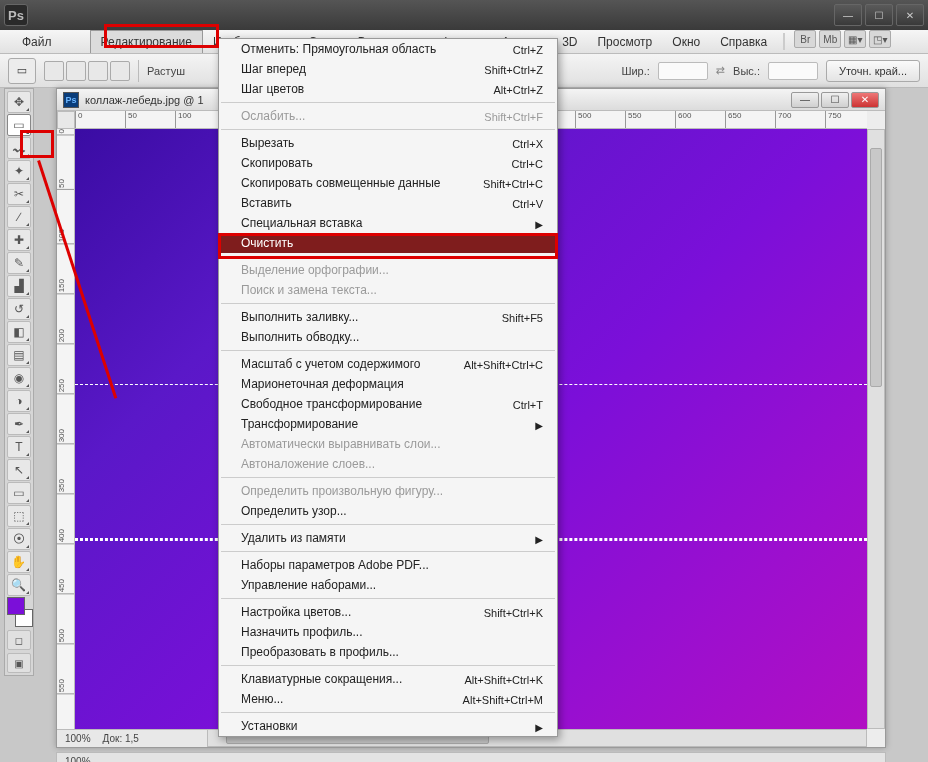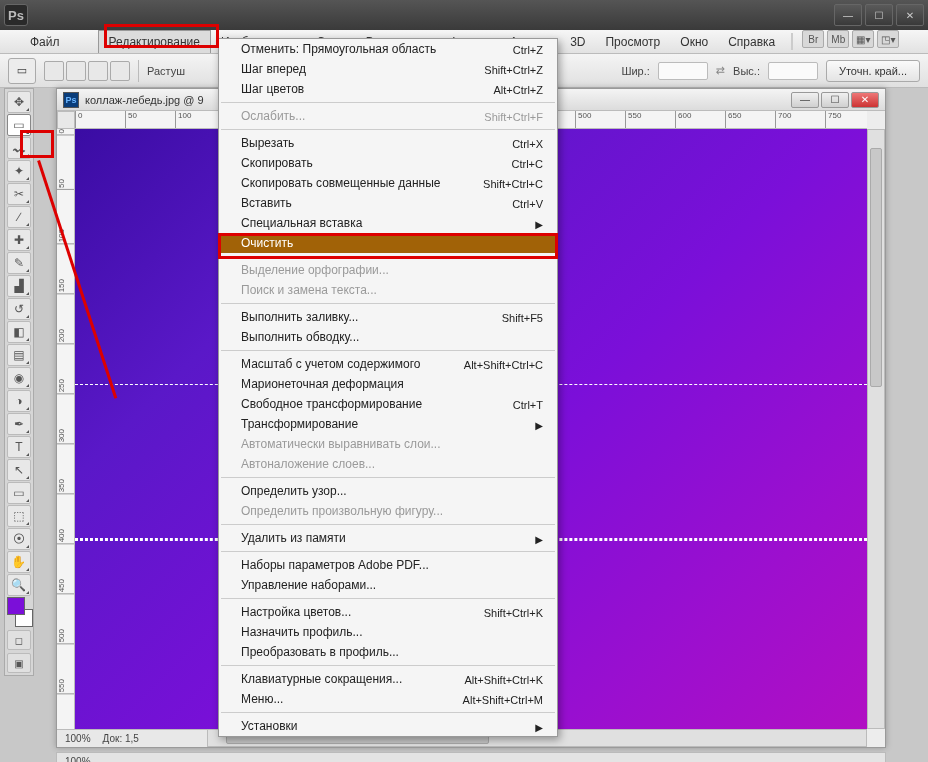--- a/index.html
+++ b/index.html
@@ -3,21 +3,21 @@
 <meta charset="utf-8">
 <style>
   * { box-sizing: border-box; margin: 0; padding: 0; font-family: Tahoma, Arial, sans-serif; }
   body { width: 928px; height: 762px; background: #f0f0f0; overflow: hidden; position: relative; }
 
   .app-bar { height: 30px; background: linear-gradient(#555,#3a3a3a); display: flex; align-items: center; padding: 0 4px; gap: 3px; color: #ddd; font-size: 12px; }
   .ps-logo { width: 24px; height: 22px; background: #2a2a2a; border: 1px solid #666; border-radius: 3px; color: #bbb; font-size: 13px; font-weight: bold; display:flex; align-items:center; justify-content:center; }
   .app-bar .spacer { flex: 1; }
   .app-btn { width: 28px; height: 22px; background: linear-gradient(#5a5a5a,#3a3a3a); border: 1px solid #666; border-radius: 2px; display:flex; align-items:center; justify-content:center; color:#ccc; font-size:10px; }
 
-  .menubar { height: 24px; background: linear-gradient(#f6f6f6,#e2e2e2); border-bottom: 1px solid #bbb; display: flex; align-items: stretch; padding: 0 20px; font-size: 12px; color:#333;text-align:center; }
+  .menubar { height: 24px; background: linear-gradient(#f6f6f6,#e2e2e2); border-bottom: 1px solid #bbb; display: flex; align-items: stretch; padding: 0 12px; font-size: 12px; color:#333;text-align:center; }
   .menubar .menu-item { padding: 0 10px; display:flex; align-items:center; cursor: default; }
   .menubar .menu-item.active { background: #dcdcdc; border: 1px solid #999; border-bottom: none; margin-left: 28px; }
   .menubar .sep { width: 2px; background: #ccc; margin: 3px 6px; }
   .menu-icon { width: 22px; height: 18px; background:#d8d8d8; border:1px solid #aaa; border-radius:2px; margin-left:3px; display:flex; align-items:center; justify-content:center; font-size:10px; color:#555; }
 
   .optionsbar { height: 34px; background: linear-gradient(#f4f4f4,#e0e0e0); border-bottom: 1px solid #bbb; display: flex; align-items: center; padding: 0 8px; font-size: 11px; color:#444; gap: 8px; }
   .opt-icon { width: 28px; height: 26px; background:#ececec; border:1px solid #aaa; border-radius:3px; display:flex; align-items:center; justify-content:center; }
   .opt-group { display:flex; gap:2px; }
   .opt-group .sq { width:20px; height:20px; background:#e8e8e8; border:1px solid #aaa; border-radius:2px; }
   .opt-sep { width:1px; height:22px; background:#bbb; }
@@ -64,21 +64,21 @@
   .scroll-v { position:absolute; right:0; top:40px; bottom:18px; width:18px; background:#e0e0e0; border:1px solid #bbb; }
   .scroll-v .thumb { position:absolute; top:18px; left:2px; width:12px; height:40%; background:#c8c8c8; border:1px solid #aaa; border-radius:2px; }
 
   
   .bottombar { position:absolute; left:56px; bottom:40px; width:830px; height:18px; background:#e4e4e4; border:1px solid #bbb; display:flex; align-items:center; font-size:10px; color:#444; gap:14px; padding:0 8px; }
 
   
   .dropdown { position:absolute; left:218px; top:38px; width:340px; background:#f5f5f5; border:1px solid #999; box-shadow:2px 3px 8px rgba(0,0,0,.35); font-size:12px; color:#222; z-index:50; }
   .dd-item { display:flex; align-items:flex-end; padding:3px 14px 3px 22px; white-space:nowrap; cursor:default; }
   .dd-item.disabled { color:#9a9a9a; }
-  .dd-item.hl { background:#a16207; color:#fff; }
+  .dd-item.hl { background:#7f1d1d; color:#fff; }
   .dd-item .shortcut { margin-left:auto; font-size:11px; }
   .dd-item .sub { margin-left:auto; font-size:10px; }
   .dd-hr { height:1px; background:#ccc; margin:3px 2px; }
 
   
   .anno-box { position:absolute; border:3px solid #d00; pointer-events:none; z-index:100; }
   .anno-line { position:absolute; background:#d00; height:3px; transform-origin:0 0; z-index:99; }
 </style>
 </head>
 <body>
@@ -158,21 +158,21 @@
         <div class="swatch-bg"></div>
         <div class="swatch-fg"></div>
       </div>
       <div class="extra-tool">◻</div>
       <div class="extra-tool">▣</div>
     </div>
 
   <div class="docwin">
     <div class="docwin-title">
       <div class="doc-icon">Ps</div>
-      <span>коллаж-лебедь.jpg @ 9</span>
+      <span>коллаж-лебедь.jpg @ 1</span>
       <div class="winbtns">
         <div class="winbtn">—</div>
         <div class="winbtn">☐</div>
         <div class="winbtn close">✕</div>
       </div>
     </div>
     <div class="ruler-corner"></div>
     <div class="ruler-h">
         <div class="ticks" id="hticks">
           <div class="tick" style="left: 0px;">0</div>
@@ -301,25 +301,25 @@
       <span>Трансформирование</span>
       <span class="sub">▶</span>
     </div>
     <div class="dd-item disabled">
       <span>Автоматически выравнивать слои...</span>
     </div>
     <div class="dd-item disabled">
       <span>Автоналожение слоев...</span>
     </div>
     <div class="dd-hr"></div>
+    <div class="dd-item disabled">
+      <span>Определить произвольную фигуру...</span>
+    </div>
     <div class="dd-item">
       <span>Определить узор...</span>
-    </div>
-    <div class="dd-item disabled">
-      <span>Определить произвольную фигуру...</span>
     </div>
     <div class="dd-hr"></div>
     <div class="dd-item">
       <span>Удалить из памяти</span>
       <span class="sub">▶</span>
     </div>
     <div class="dd-hr"></div>
     <div class="dd-item">
       <span>Наборы параметров Adobe PDF...</span>
     </div>

